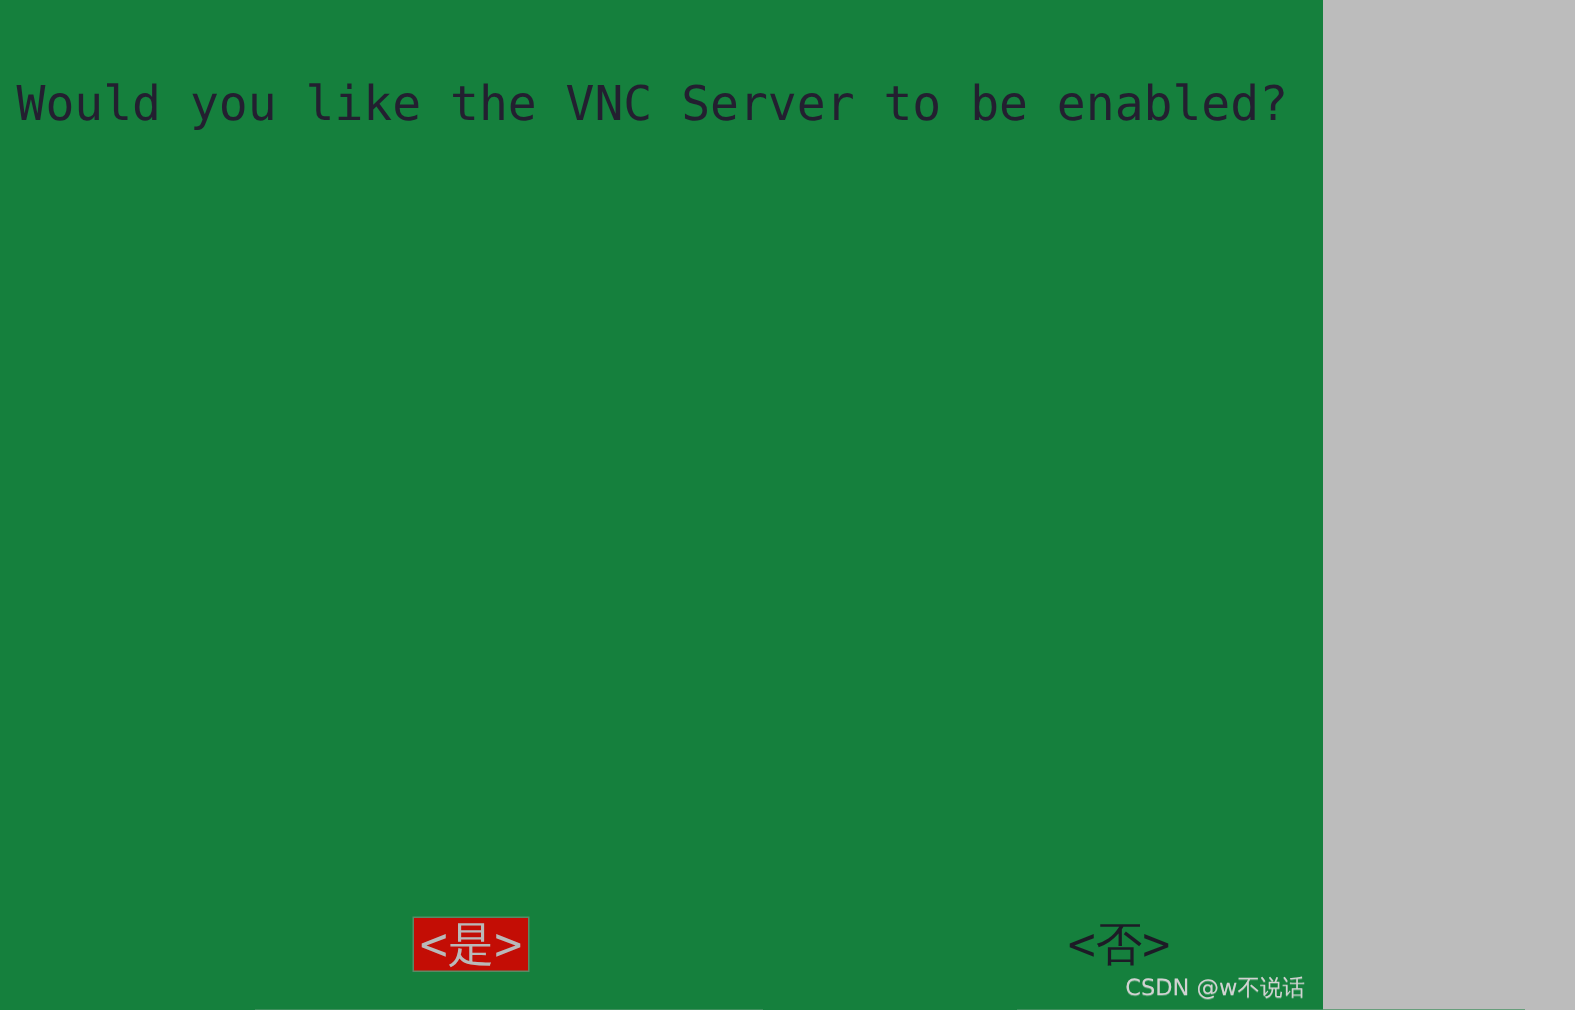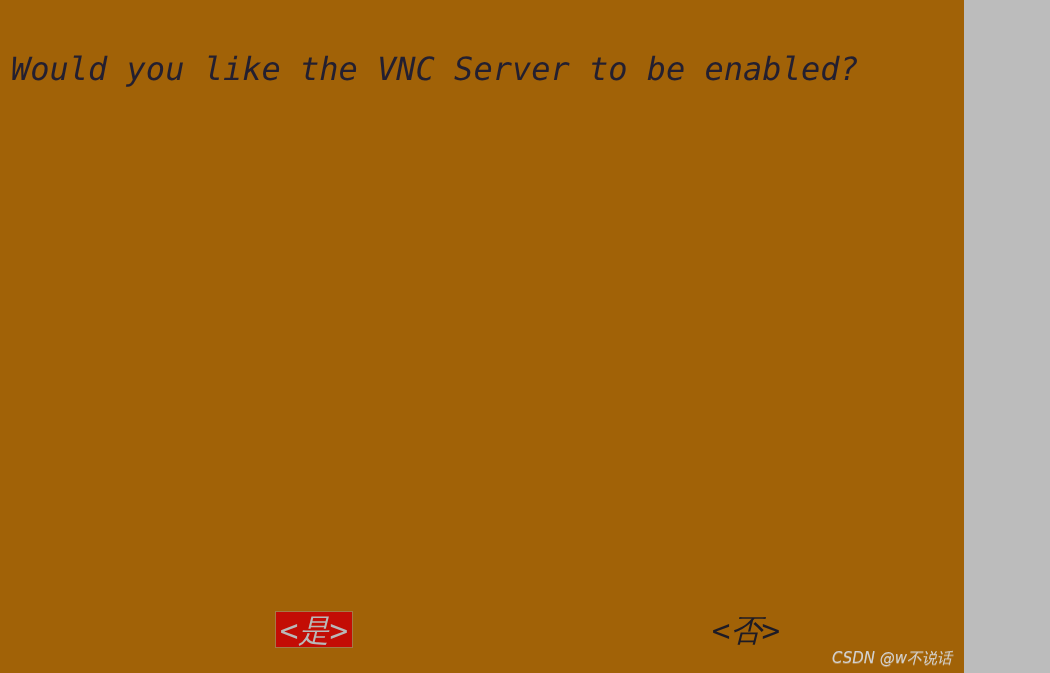--- a/index.html
+++ b/index.html
@@ -10,25 +10,24 @@
   body {
     width: 1050px;
     height: 673px;
     background: #bcbcbc;
     font-family: "DejaVu Sans Mono", "Liberation Mono", monospace;
     overflow: hidden;
   }
 
   #screen {
     position: relative;
-    width: 964px;
+    width: 882px;
     height: 673px;
-    background: #a16207;
+    background: #15803d;
     overflow: hidden;
-    font-style: italic;
   }
 
   
   #prompt-text {
     position: absolute;
     left: 11px;
     top: 50px;
     font-family: "DejaVu Sans Mono", "Liberation Mono", monospace;
     font-size: 32px;
     line-height: 38px;

